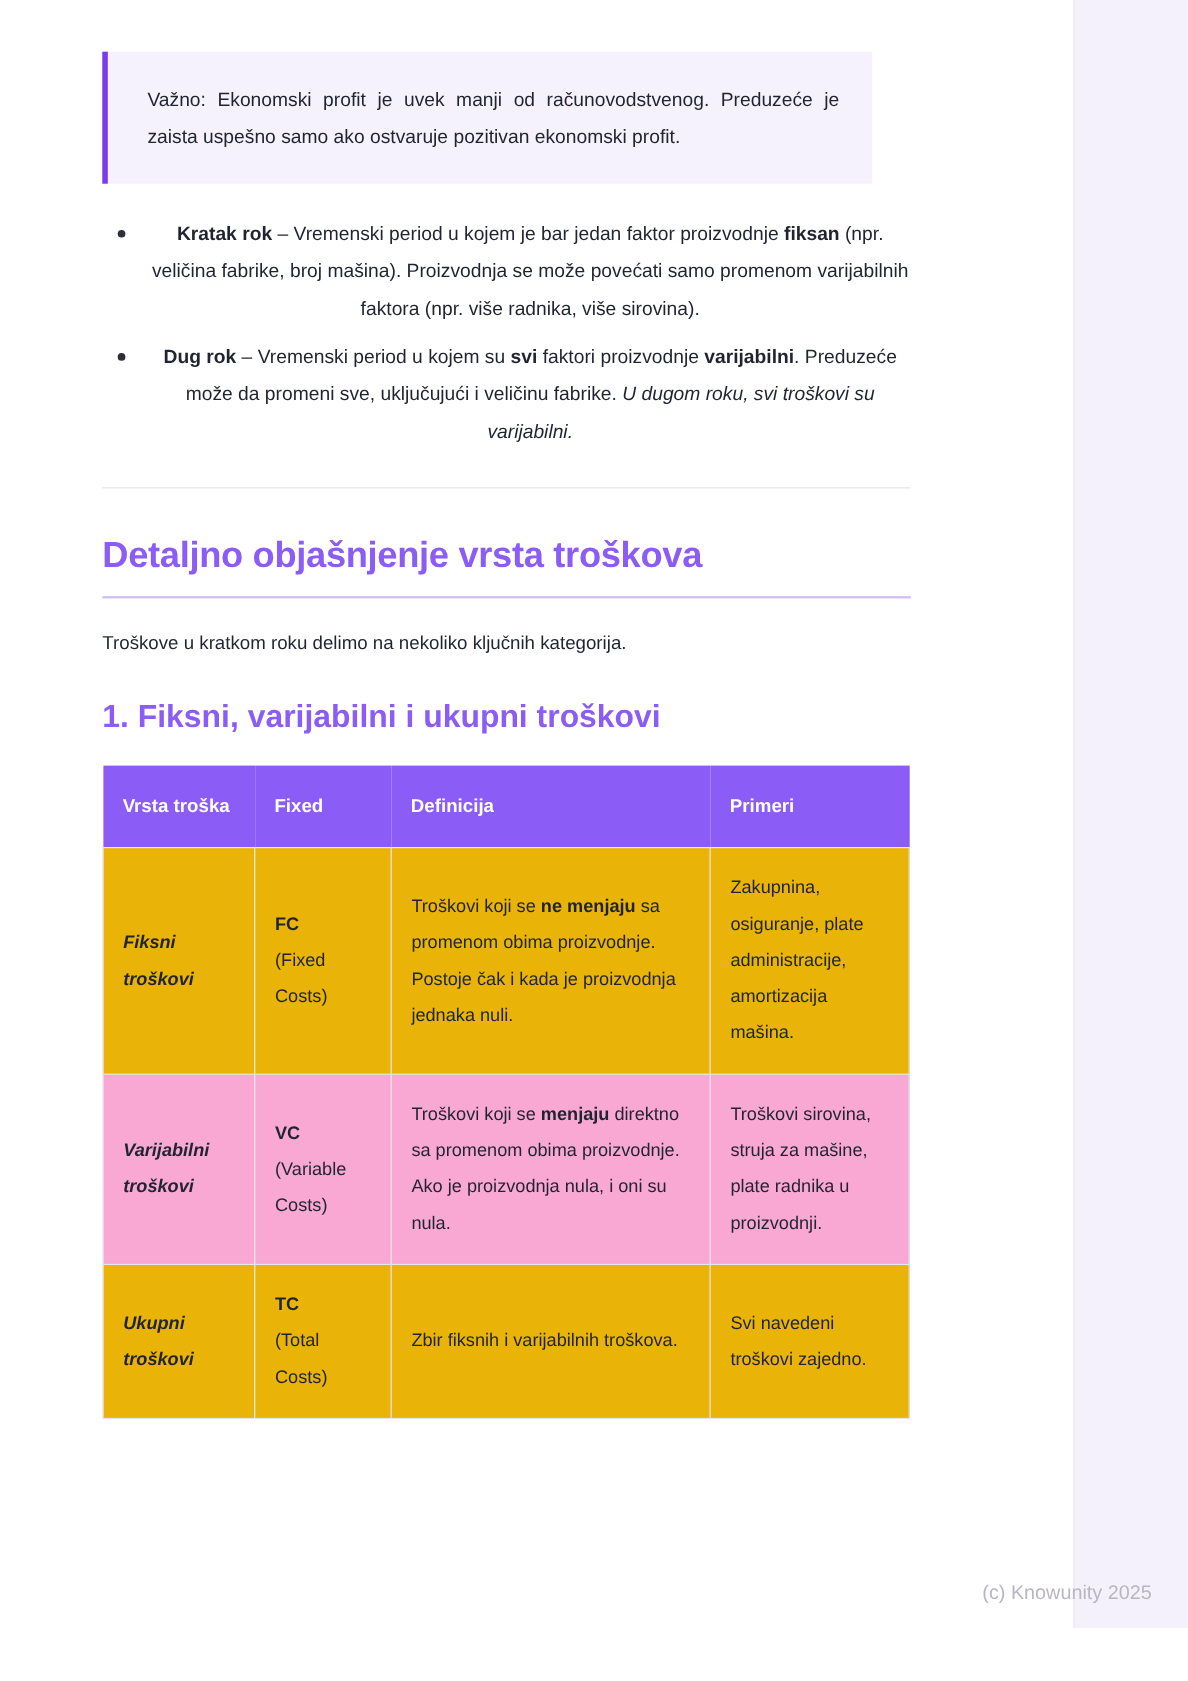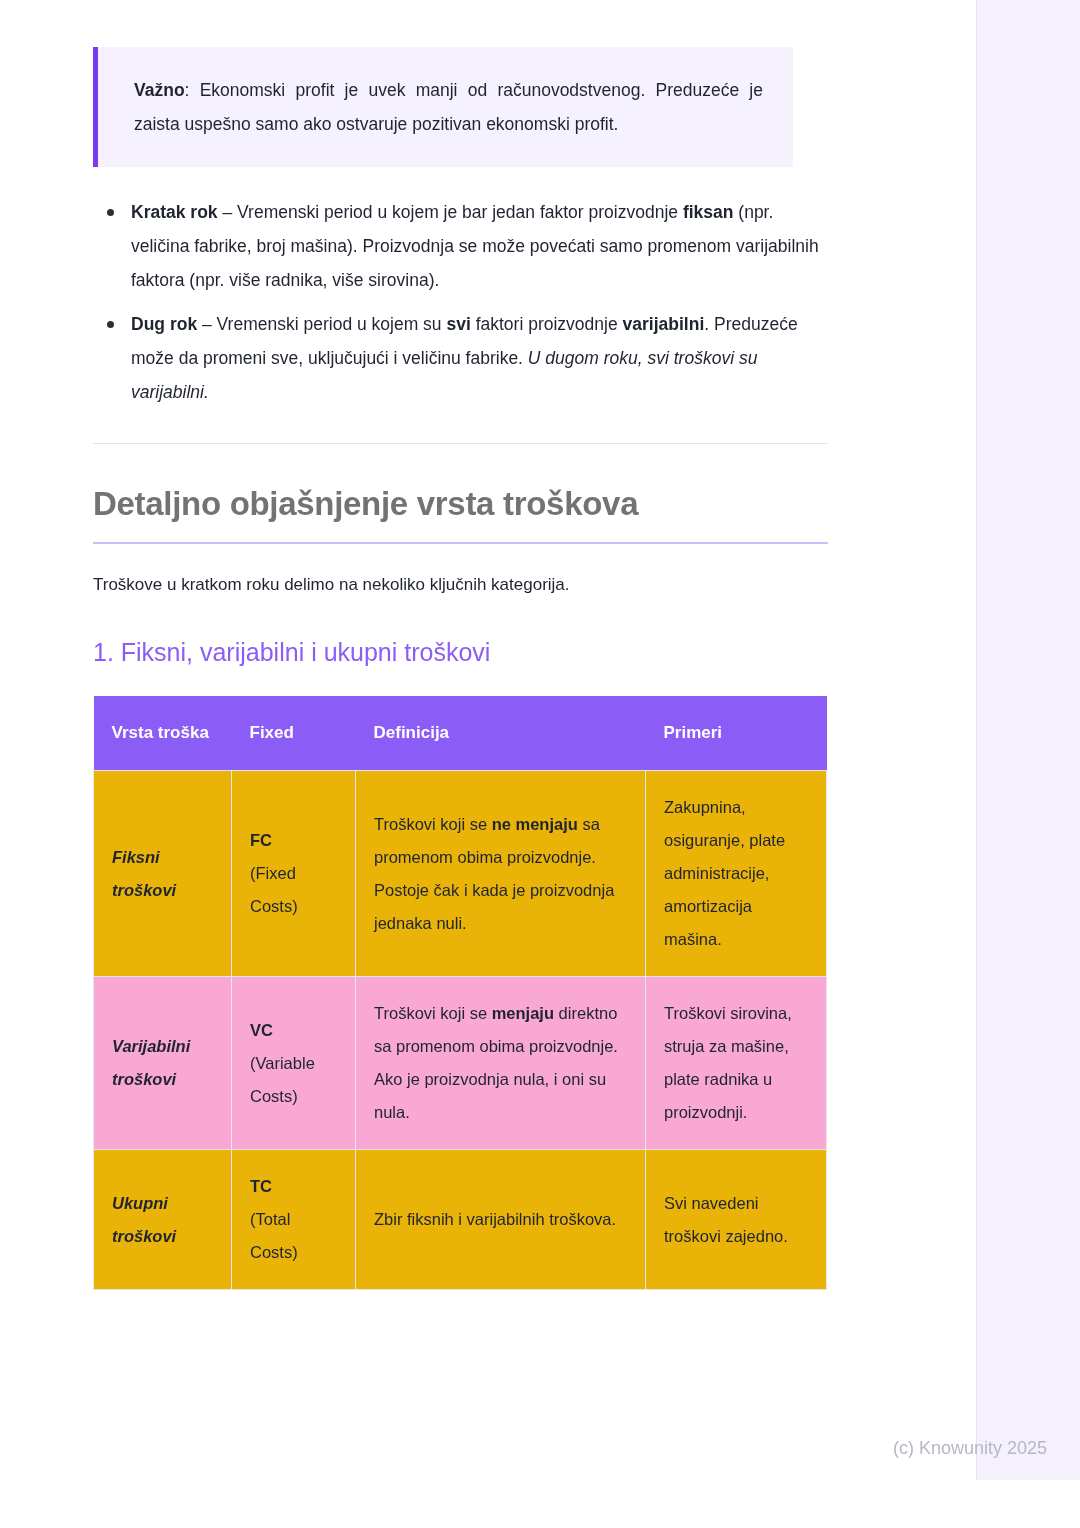--- a/index.html
+++ b/index.html
@@ -49,35 +49,36 @@
     width: 700px;
     box-sizing: border-box;
   }
   .callout p {
     margin: 0;
     font-size: 17.5px;
     line-height: 34px;
     text-align: justify;
     color: #1f2430;
   }
-  .callout b { font-weight: bold; }
+  .callout b { font-weight: normal; }
 
   
   ul.bullets {
     margin: 28px 0 0 0;
     padding: 0 0 0 30px;
     list-style: none;
   }
   ul.bullets li {
     position: relative;
     font-size: 17.5px;
     line-height: 34px;
     color: #1f2430;
     margin-bottom: 10px;
     padding-left: 8px;
+    text-align: center;
   }
   ul.bullets li:before {
     content: "";
     position: absolute;
     left: -16px;
     top: 14px;
     width: 7px;
     height: 7px;
     border-radius: 50%;
     background: #2b2f3a;
@@ -88,44 +89,44 @@
   hr.rule {
     border: none;
     border-top: 1px solid #e2e2e8;
     margin: 34px 0 0 0;
     width: 735px;
   }
 
   h1.section-title {
     font-size: 33px;
     line-height: 40px;
-    color: #737373;
+    color: #8b5cf6;
     font-weight: bold;
     margin: 40px 0 16px 0;
     letter-spacing: -0.3px;
   }
   .title-underline {
     margin-top: 18px;
     width: 735px;
     height: 2px;
     background: #cdbcf5;
   }
 
   p.lead {
     font-size: 17px;
     line-height: 30px;
     margin: 26px 0 0 0;
     color: #1f2430;
   }
 
   h2.sub-title {
-    font-size: 25px;
+    font-size: 29px;
     line-height: 32px;
     color: #8b5cf6;
-    font-weight: normal;
+    font-weight: bold;
     margin: 36px 0 0 0;
   }
 
   
   table.cost-table {
     margin-top: 28px;
     border-collapse: collapse;
     width: 733px;
     table-layout: fixed;
     padding-left: 32px;

